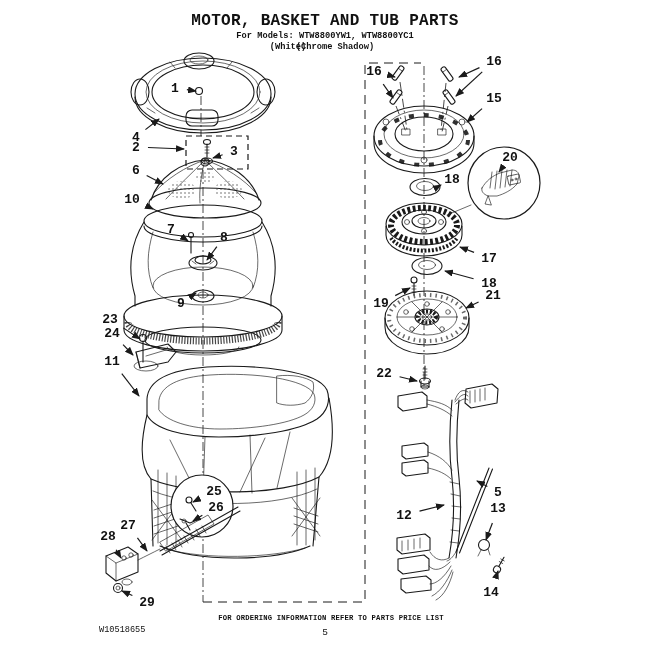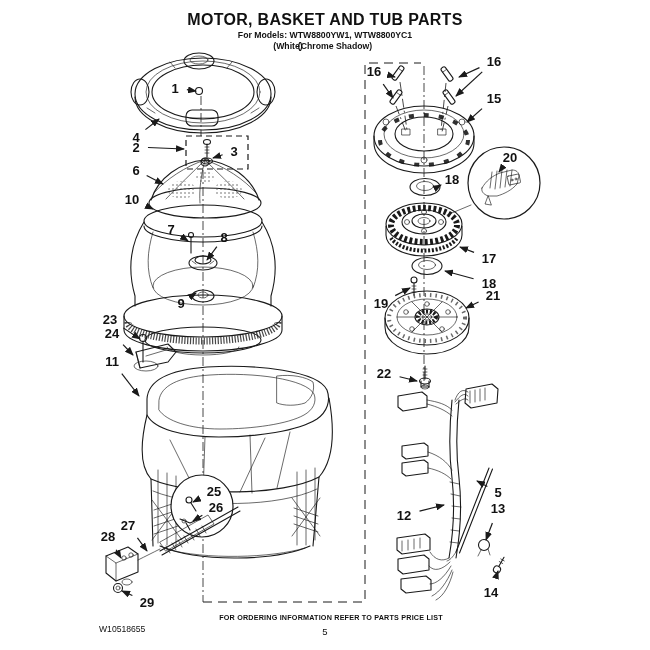--- a/index.html
+++ b/index.html
@@ -1,18 +1,18 @@
 <!DOCTYPE html>
 <html><head>
 <meta charset="utf-8">
 <style>
   html,body{margin:0;padding:0;background:#ffffff;}
   .sheet{
     position:relative;width:588px;height:650px;background:#ffffff;
-    font-family:Liberation Sans, sans-serif;overflow:hidden;
+    font-family:Liberation Mono, monospace;overflow:hidden;
   }
   svg{position:absolute;inset:0;}
   
   .ln{fill:none;stroke:#1a1a1a;stroke-width:1.1;stroke-linecap:round;stroke-linejoin:round;}
   .thin{fill:none;stroke:#1a1a1a;stroke-width:0.65;stroke-linecap:round;stroke-linejoin:round;}
   .cl{fill:none;stroke:#1a1a1a;stroke-width:0.8;stroke-dasharray:9,3,2,3;}
   .bd{fill:none;stroke:#1a1a1a;stroke-width:1;stroke-dasharray:9,6;}
   .dashbox{fill:none;stroke:#1a1a1a;stroke-width:1.2;stroke-dasharray:6,4;}
   .gear{fill:none;stroke:#1a1a1a;stroke-width:6;stroke-dasharray:2.8,2.4;}
   .gearS{fill:none;stroke:#1a1a1a;stroke-width:4;stroke-dasharray:2,1.7;}

